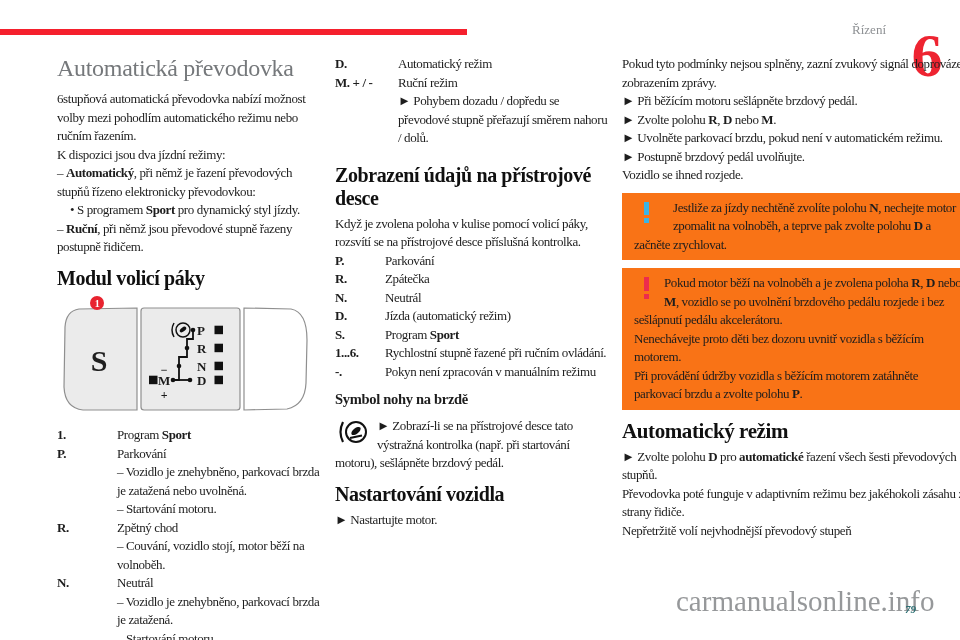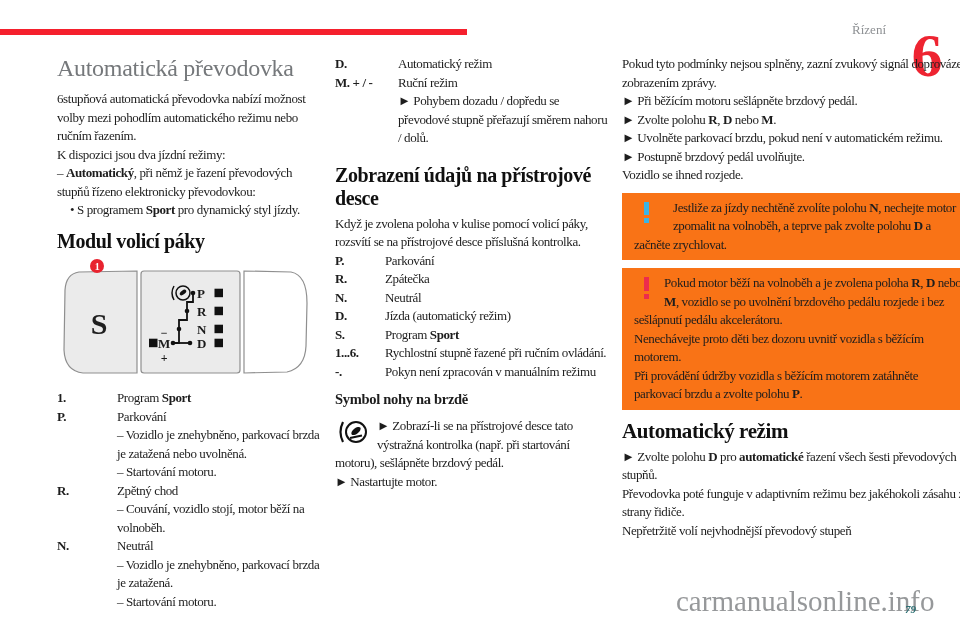--- a/index.html
+++ b/index.html
@@ -57,20 +57,21 @@
   <div class="topbar"></div>
   <div class="section-label">Řízení</div>
   <div class="chapter-num">6</div>
 
   <div class="col col-left">
     <h1 class="title">Automatická převodovka</h1>
     <p>6stupňová automatická převodovka nabízí možnost volby mezi pohodlím automatického režimu nebo ručním řazením.</p>
     <p>K dispozici jsou dva jízdní režimy:</p>
     <p>– <b>Automatický</b>, při němž je řazení převodových stupňů řízeno elektronicky převodovkou:</p>
     <p class="indent">• S programem <b>Sport</b> pro dynamický styl jízdy.</p>
+    <p>– <b>Ruční</b>, při němž jsou převodové stupně řazeny postupně řidičem.</p>
 
     <h2 class="sub">Modul volicí páky</h2>
 
     <div class="figure">
       <svg width="256" height="120" viewBox="0 0 256 120">
         <path d="M80,13 L22,14 Q9,16 8,32 L7,92 Q8,113 26,115 L80,115 Z" fill="#ebebeb" stroke="#8f8f8f" stroke-width="1.2"></path>
         <rect x="84" y="13" width="99" height="102" rx="3" fill="#ebebeb" stroke="#8f8f8f" stroke-width="1.2"></rect>
         <path d="M187,13 L234,14 Q250,17 250,45 L249,88 Q248,110 230,114 L187,115 Z" fill="#ffffff" stroke="#8f8f8f" stroke-width="1.2"></path>
         <text x="42" y="76" font-size="30" font-weight="bold" text-anchor="middle" fill="#1f1f1f">S</text>
         <circle cx="40" cy="8" r="7" fill="#e8232f"></circle>
@@ -216,20 +217,21 @@
       <svg class="icon-float brake-float" viewBox="0 0 34 26">
         <path d="M8,3 Q3,13 8,23" stroke="#111" stroke-width="2.2" fill="none"></path>
         <circle cx="21" cy="13" r="10" stroke="#111" stroke-width="2" fill="none"></circle>
         <ellipse cx="21" cy="12" rx="5.5" ry="2.8" transform="rotate(-38 21 12)" fill="#111"></ellipse>
         <path d="M15,19 L27,16.5" stroke="#111" stroke-width="2"></path>
       </svg>
       <p>► Zobrazí-li se na přístrojové desce tato výstražná kontrolka (např. při startování motoru), sešlápněte brzdový pedál.</p>
       <div class="clear"></div>
     </div>
 
+    <h2 class="sub">Nastartování vozidla</h2>
     <p>► Nastartujte motor.</p>
   </div>
 
   <div class="col col-right">
     <p>Pokud tyto podmínky nejsou splněny, zazní zvukový signál doprovázený zobrazením zprávy.</p>
     <p>► Při běžícím motoru sešlápněte brzdový pedál.</p>
     <p>► Zvolte polohu <b>R</b>, <b>D</b> nebo <b>M</b>.</p>
     <p>► Uvolněte parkovací brzdu, pokud není v automatickém režimu.</p>
     <p>► Postupně brzdový pedál uvolňujte.</p>
     <p>Vozidlo se ihned rozjede.</p>

